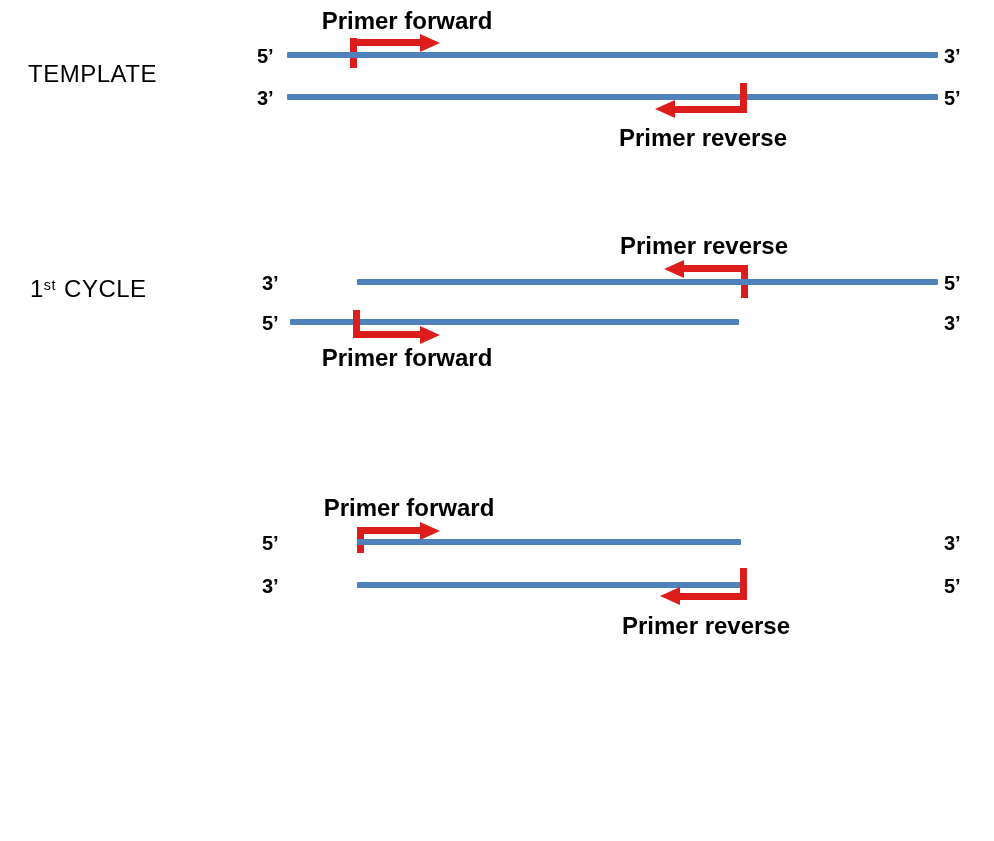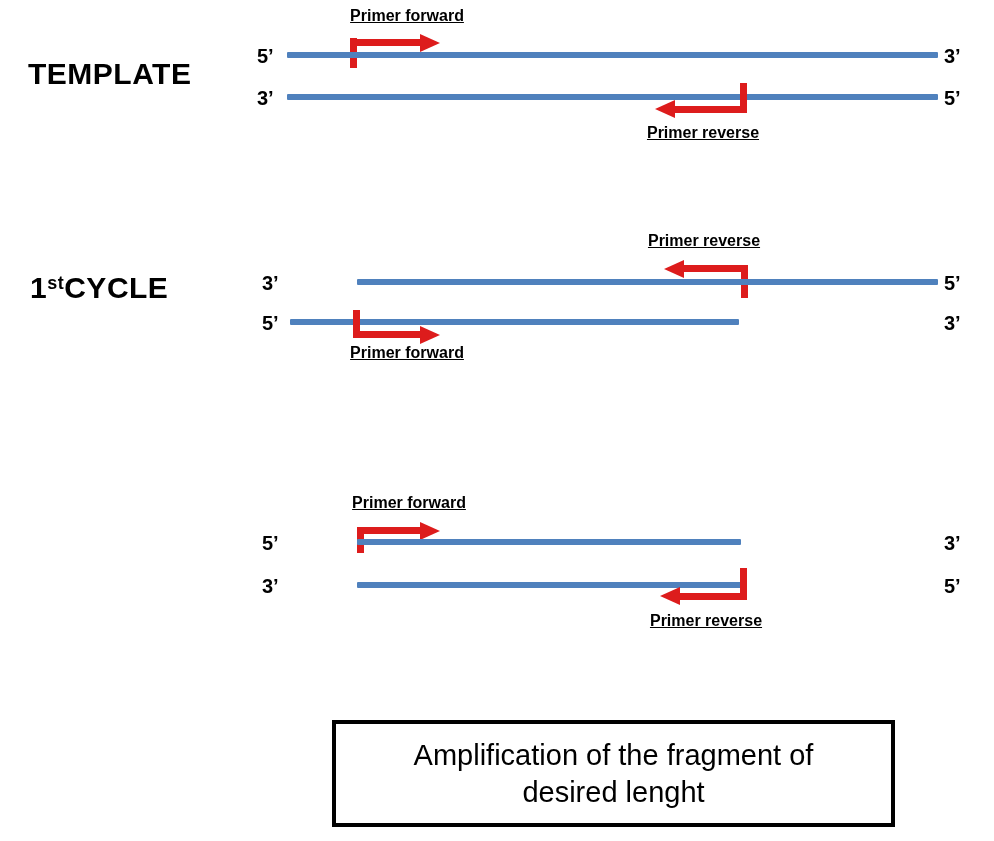--- a/index.html
+++ b/index.html
@@ -14,34 +14,33 @@
     height: 841px;
     background: #ffffff;
     overflow: hidden;
     font-family: "Liberation Sans", sans-serif;
     color: var(--ink);
   }
 
   
   .section-label {
     position: absolute;
-    font-size: 30px;
+    font-size: 24px;
     line-height: 30px;
     white-space: nowrap;
     transform: translateY(-50%);
     letter-spacing: 0.5px;
-    font-weight: bold;
   }
   .section-label sup {
     font-size: 0.6em;
     vertical-align: baseline;
     position: relative;
     top: -0.5em;
   }
-  .section-label .cycle-word { }
+  .section-label .cycle-word { margin-left: 8px; }
 
   
   .strand {
     position: absolute;
     height: 6px;
     background: var(--strand);
     border-radius: 1px;
   }
 
   
@@ -49,25 +48,24 @@
     position: absolute;
     font-size: 20px;
     font-weight: bold;
     transform: translateY(-54%);
     white-space: nowrap;
   }
 
   
   .primer-label {
     position: absolute;
-    font-size: 16px;
+    font-size: 24px;
     font-weight: bold;
     white-space: nowrap;
     transform: translateX(-50%);
-    text-decoration: underline;
   }
 
   
   .arrow { position: absolute; }
   .arrow .vbar {
     position: absolute;
     width: 7px;
     background: var(--primer);
   }
   .arrow .hbar {
@@ -186,18 +184,14 @@
 
   <div class="arrow" style="left:660px; top:568px;">
     <div class="vbar" style="left:80px; top:0; height:32px;"></div>
     <div class="hbar" style="left:20px; top:25px; width:67px;"></div>
     <div class="tri-left" style="left:0; top:19px;"></div>
   </div>
 
   <div class="primer-label" style="left:706px; top:612px;">Primer reverse</div>
 
 
-  <div class="result-box">
-    <span>Amplification of the fragment of</span>
-    <span>desired lenght</span>
-  </div>
 
 </div>
 
 </body></html>

